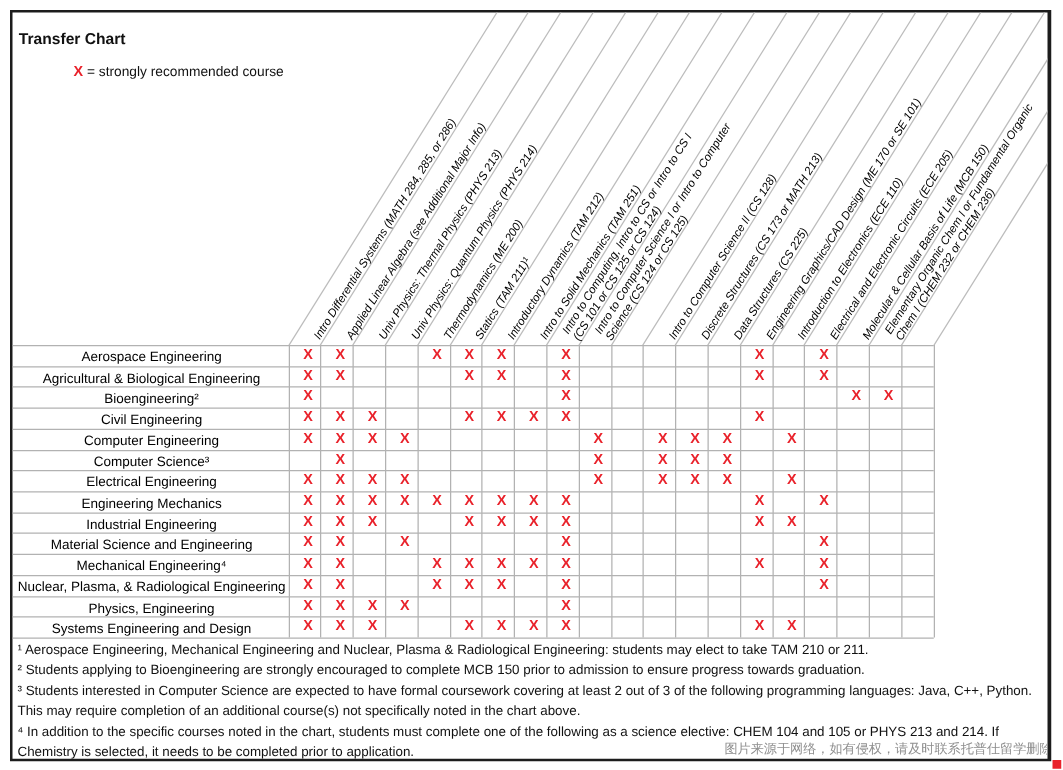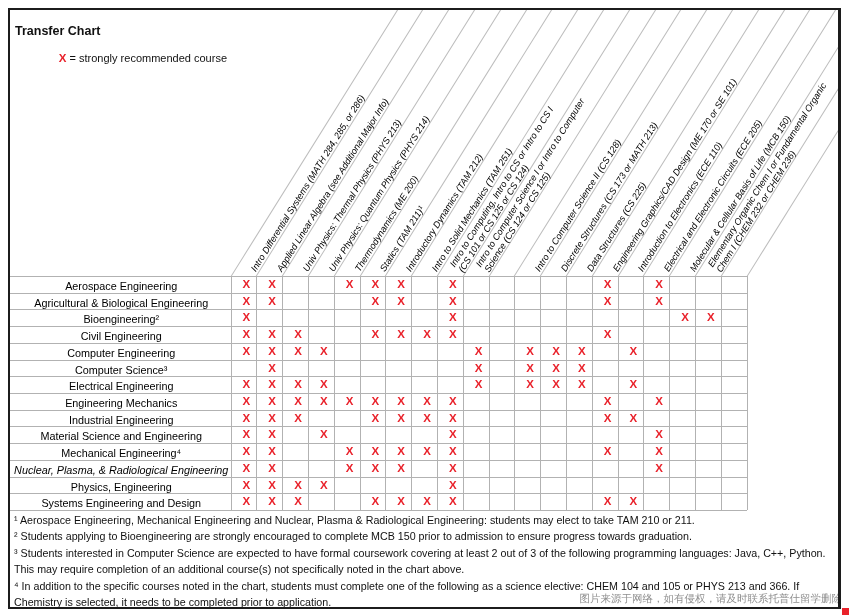--- a/index.html
+++ b/index.html
@@ -246,21 +246,21 @@
       <div class="row-label" style="top: 433.14px; width: 216.5px; height: 16.714px;">Mechanical Engineering⁴</div>
       <div class="x-mark" style="left: 223.5px; top: 433.14px; width: 25.8px; height: 16.714px;">X</div>
       <div class="x-mark" style="left: 249.3px; top: 433.14px; width: 25.8px; height: 16.714px;">X</div>
       <div class="x-mark" style="left: 326.7px; top: 433.14px; width: 25.8px; height: 16.714px;">X</div>
       <div class="x-mark" style="left: 352.5px; top: 433.14px; width: 25.8px; height: 16.714px;">X</div>
       <div class="x-mark" style="left: 378.3px; top: 433.14px; width: 25.8px; height: 16.714px;">X</div>
       <div class="x-mark" style="left: 404.1px; top: 433.14px; width: 25.8px; height: 16.714px;">X</div>
       <div class="x-mark" style="left: 429.9px; top: 433.14px; width: 25.8px; height: 16.714px;">X</div>
       <div class="x-mark" style="left: 584.7px; top: 433.14px; width: 25.8px; height: 16.714px;">X</div>
       <div class="x-mark" style="left: 636.3px; top: 433.14px; width: 25.8px; height: 16.714px;">X</div>
-      <div class="row-label" style="top: 449.854px; width: 216.5px; height: 16.714px; font-style: italic;">Nuclear, Plasma, &amp; Radiological Engineering</div>
+      <div class="row-label" style="top: 449.854px; width: 216.5px; height: 16.714px;">Nuclear, Plasma, &amp; Radiological Engineering</div>
       <div class="x-mark" style="left: 223.5px; top: 449.854px; width: 25.8px; height: 16.714px;">X</div>
       <div class="x-mark" style="left: 249.3px; top: 449.854px; width: 25.8px; height: 16.714px;">X</div>
       <div class="x-mark" style="left: 326.7px; top: 449.854px; width: 25.8px; height: 16.714px;">X</div>
       <div class="x-mark" style="left: 352.5px; top: 449.854px; width: 25.8px; height: 16.714px;">X</div>
       <div class="x-mark" style="left: 378.3px; top: 449.854px; width: 25.8px; height: 16.714px;">X</div>
       <div class="x-mark" style="left: 429.9px; top: 449.854px; width: 25.8px; height: 16.714px;">X</div>
       <div class="x-mark" style="left: 636.3px; top: 449.854px; width: 25.8px; height: 16.714px;">X</div>
       <div class="row-label" style="top: 466.568px; width: 216.5px; height: 16.714px;">Physics, Engineering</div>
       <div class="x-mark" style="left: 223.5px; top: 466.568px; width: 25.8px; height: 16.714px;">X</div>
       <div class="x-mark" style="left: 249.3px; top: 466.568px; width: 25.8px; height: 16.714px;">X</div>
@@ -276,19 +276,19 @@
       <div class="x-mark" style="left: 404.1px; top: 483.282px; width: 25.8px; height: 16.714px;">X</div>
       <div class="x-mark" style="left: 429.9px; top: 483.282px; width: 25.8px; height: 16.714px;">X</div>
       <div class="x-mark" style="left: 584.7px; top: 483.282px; width: 25.8px; height: 16.714px;">X</div>
       <div class="x-mark" style="left: 610.5px; top: 483.282px; width: 25.8px; height: 16.714px;">X</div>
     </div>
 
   <div id="footnotes">
     <p>¹ Aerospace Engineering, Mechanical Engineering and Nuclear, Plasma &amp; Radiological Engineering: students may elect to take TAM 210 or 211.</p>
     <p>² Students applying to Bioengineering are strongly encouraged to complete MCB 150 prior to admission to ensure progress towards graduation.</p>
     <p>³ Students interested in Computer Science are expected to have formal coursework covering at least 2 out of 3 of the following programming languages: Java, C++, Python. This may require completion of an additional course(s) not specifically noted in the chart above.</p>
-    <p>⁴ In addition to the specific courses noted in the chart, students must complete one of the following as a science elective: CHEM 104 and 105 or PHYS 213 and 366. If Chemistry is selected, it needs to be completed prior to application.</p>
+    <p>⁴ In addition to the specific courses noted in the chart, students must complete one of the following as a science elective: CHEM 104 and 105 or PHYS 213 and 214. If Chemistry is selected, it needs to be completed prior to application.</p>
   </div>
 
   <div id="watermark">图片来源于网络，如有侵权，请及时联系托普仕留学删除</div>
 </div>
 
 <div id="corner-mark"></div>
 
 </body></html>

